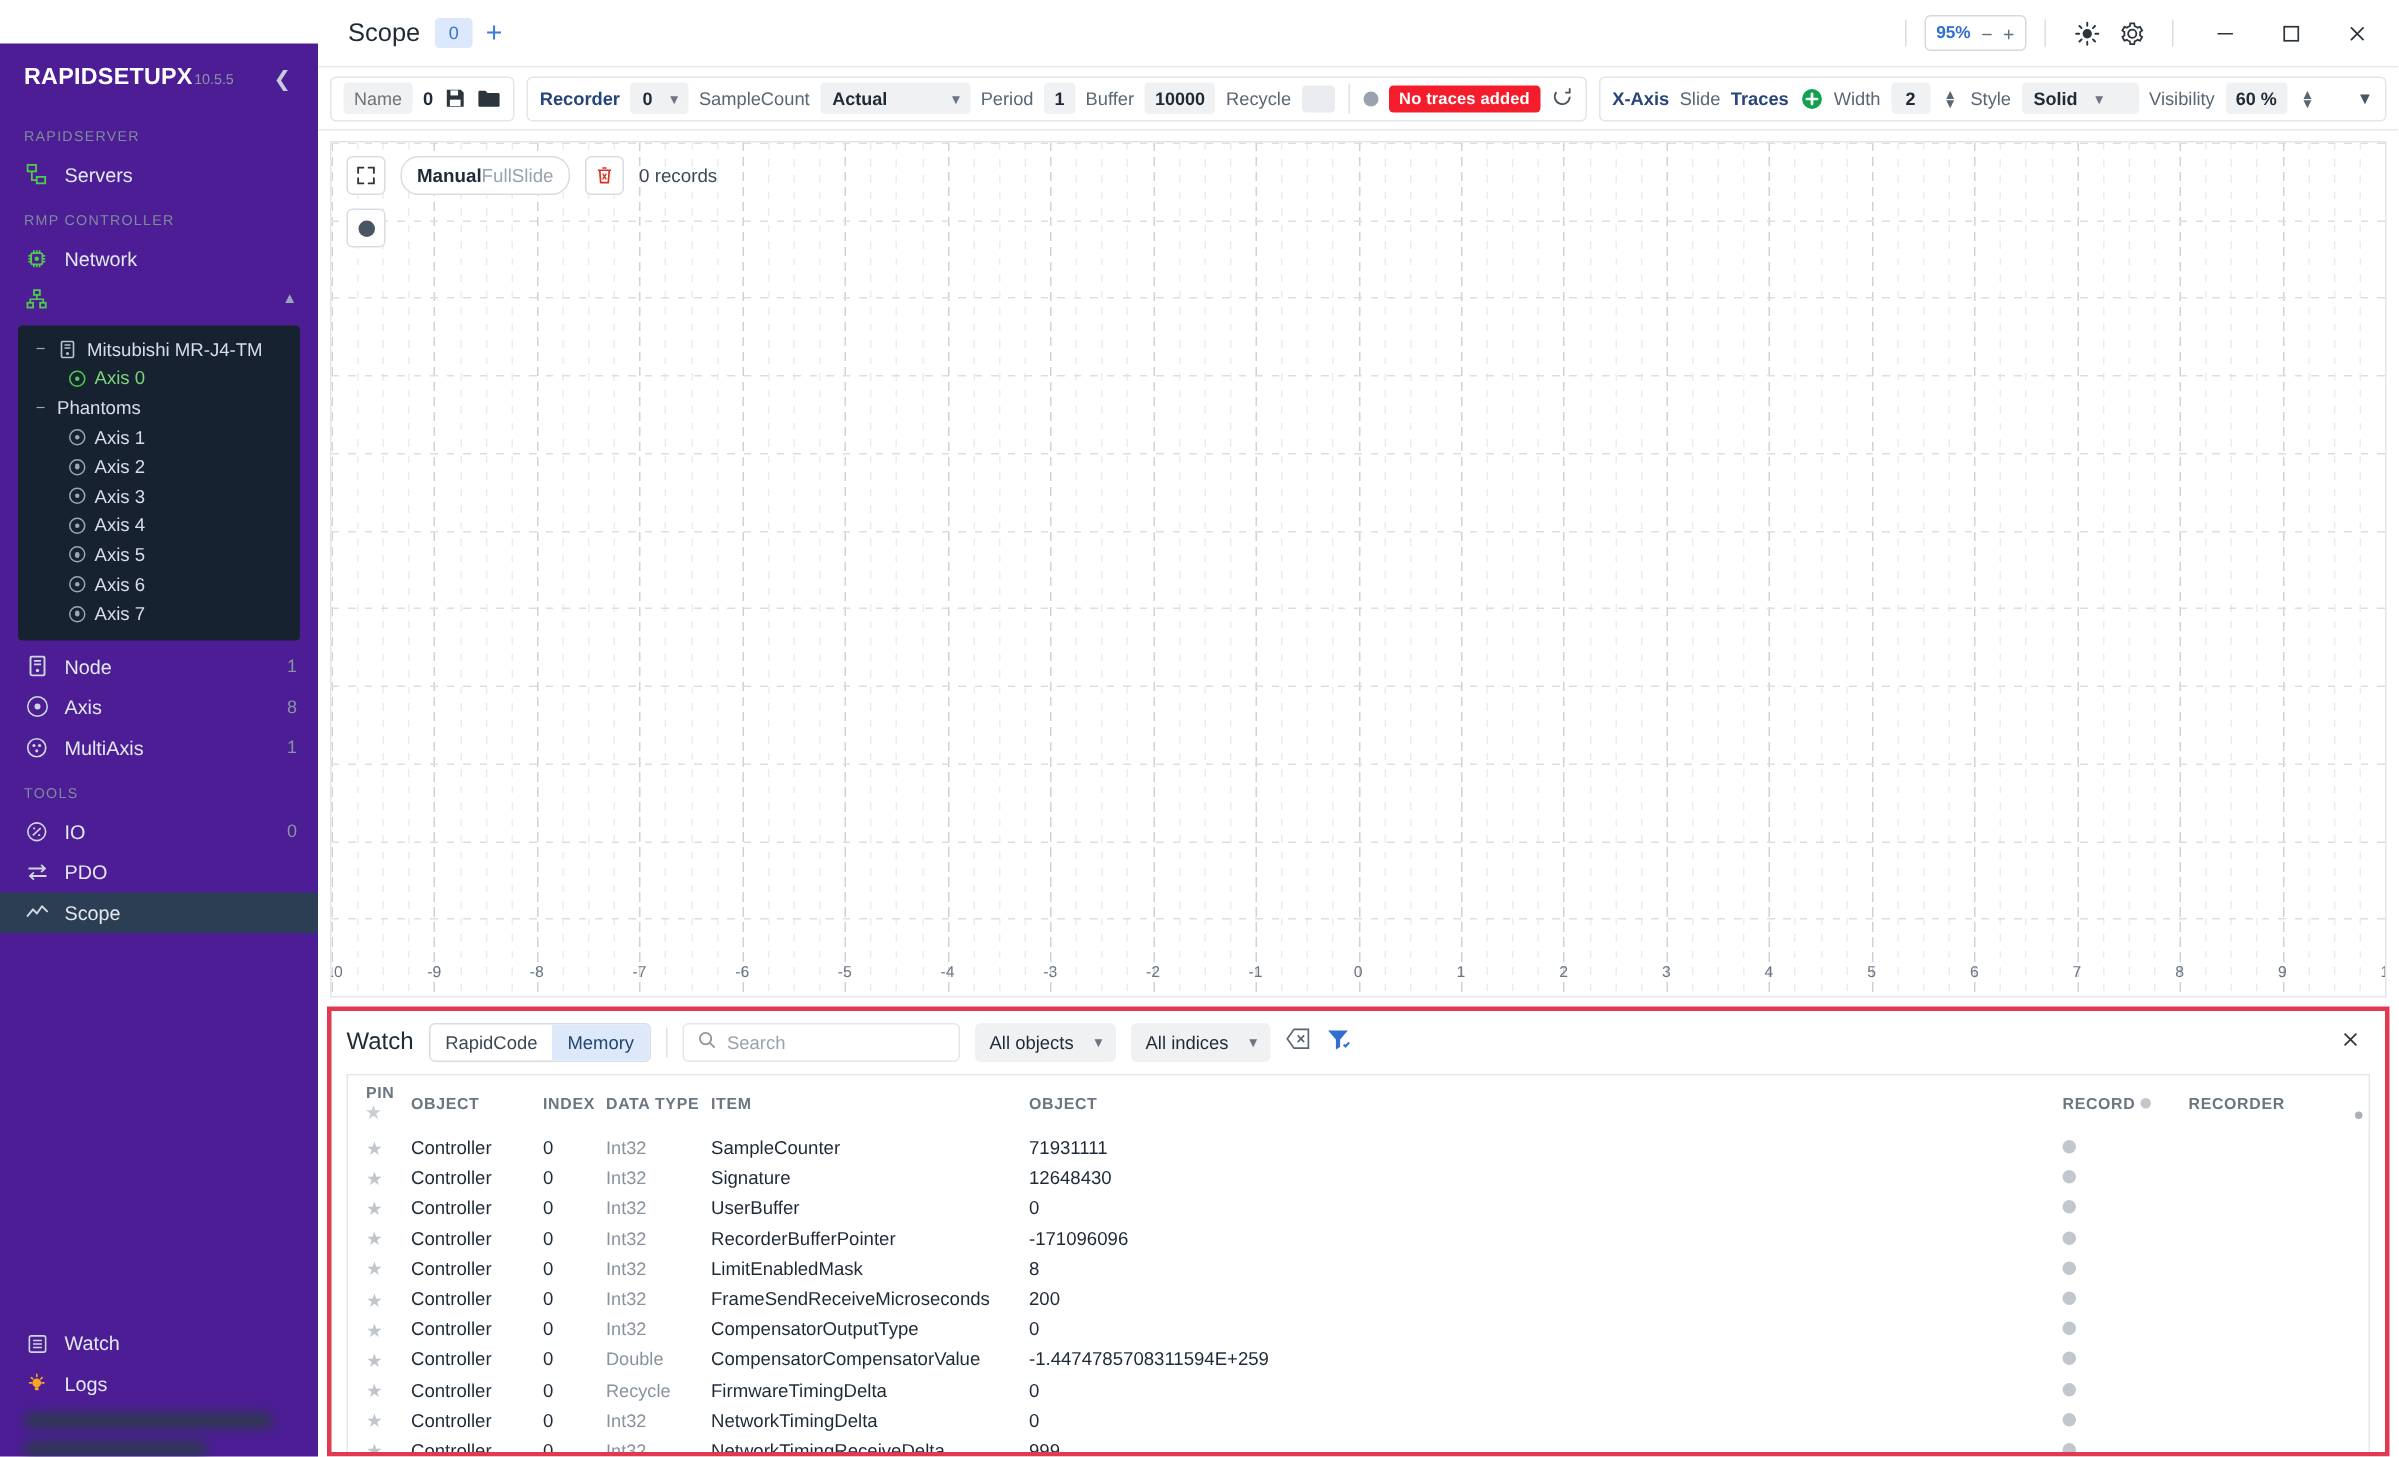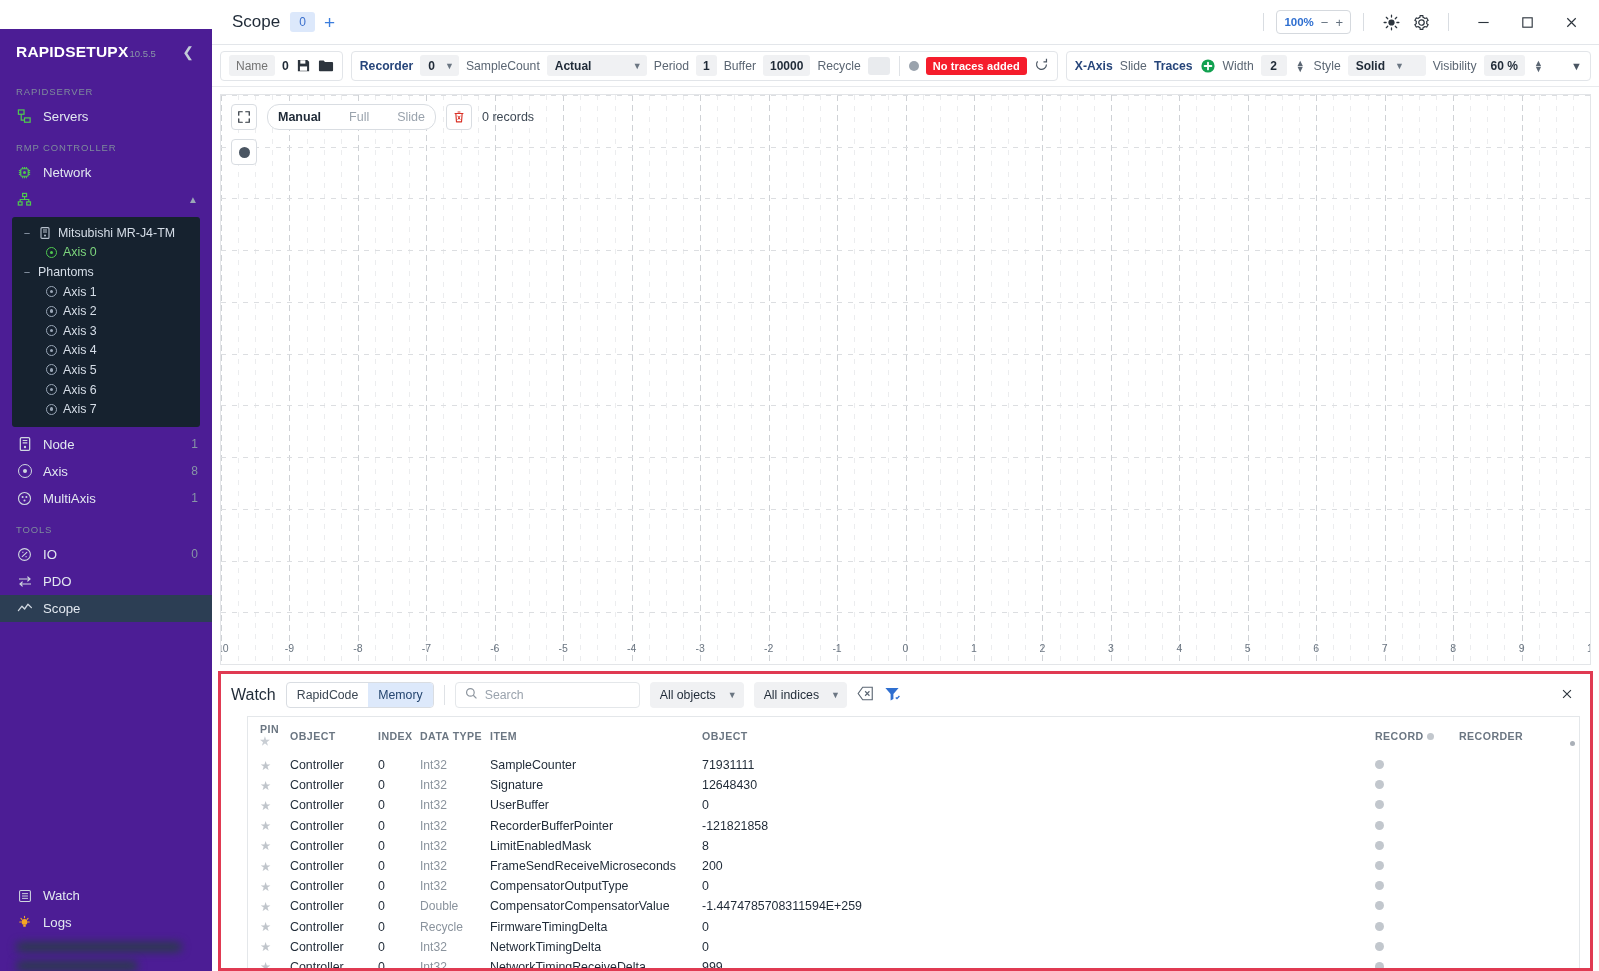--- a/index.html
+++ b/index.html
@@ -84,21 +84,21 @@
 
   
   .chartwrap { flex:1; position:relative; padding: 7px 8px 0 8px; min-height:0;}
   .chartarea { position:relative; width:100%; height:100%; border:1px solid #e3e5e8; background:#fff; overflow:hidden;}
   .gridlines { position:absolute; inset:0; pointer-events:none;}
   .gh { position:absolute; left:0; right:0; height:1px; background: repeating-linear-gradient(to right, #dcdee1 0 5px, transparent 5px 11px);}
   .gv { position:absolute; top:0; bottom:0; width:1px; background: repeating-linear-gradient(to bottom, #dcdee1 0 5px, transparent 5px 11px);}
   .gv.major { background: repeating-linear-gradient(to bottom, #cfd2d6 0 6px, transparent 6px 10px);}
   .chart-ctrls { position:absolute; top:9px; left:10px; display:flex; align-items:center; gap:10px; z-index:4;}
   .cbtn { width:26px;height:26px;border:1px solid #d9dde2;border-radius:4px;background:#fff;display:flex;align-items:center;justify-content:center;cursor:pointer;}
-  .segbox { height:26px;border:1px solid #d9dde2;border-radius:12px;background:#fff;display:flex;align-items:center;padding:0 10px;gap:28px;}
+  .segbox { height:26px;border:1px solid #d9dde2;border-radius:12px;background:#fff;display:flex;align-items:center;padding:0 10px;gap:0;}
   .seg { font-size:12.5px; color:#9aa3ad; cursor:pointer;}
   .seg.on { color:#1f2a37; font-weight:700;}
   .records { font-size:12.5px; color:#3d4854;}
   .recbtn { position:absolute; top:44px; left:10px; width:26px;height:26px;border:1px solid #d9dde2;border-radius:4px;background:#fff;display:flex;align-items:center;justify-content:center;cursor:pointer; z-index:4;}
   .recbtn i { width:11px;height:11px;border-radius:50%;background:#4a5562; display:block;}
   .xaxis { position:absolute; left:0; right:0; bottom:0; height:22px; z-index:3;}
   .xtick { position:absolute; top:0; font-size:10.5px; color:#6b7682; transform:translateX(-50%); white-space:nowrap;}
 
   
   .watch {
@@ -109,21 +109,21 @@
   .watch-title { font-size:16px; color:#1f2a37; }
   .segbox2 { height:26px;border:1px solid #d9dde2;border-radius:4px;display:flex;align-items:center;overflow:hidden;}
   .segbox2 .s { font-size:12.3px; padding:0 10px; height:100%; display:flex; align-items:center; cursor:pointer; color:#3d4854;}
   .segbox2 .s.on { background:#dde9fb; color:#24456f;}
   .search { flex:0 0 185px; height:26px; border:1px solid #e4e7ea; border-radius:4px; display:flex; align-items:center; gap:7px; padding:0 9px; color:#9aa3ad; font-size:12.3px; cursor:text;}
   .wsel { height:26px; background:#f0f1f3; border-radius:4px; display:flex; align-items:center; gap:12px; padding:0 7px 0 10px; font-size:12.3px; color:#1f2a37; cursor:pointer;}
   .wsel .cv { color:#6b7682; font-size:9px;}
   .watch-close { margin-left:auto; font-size:15px; color:#3d4854; cursor:pointer; padding:0 4px;}
   .hdiv { width:1px;height:20px;background:#dfe2e6;}
 
-  .table-wrap { flex:1; margin:0 10px 0 26px; border:1px solid #e4e7ea; border-bottom:none; overflow:hidden; position:relative;}
+  .table-wrap { flex:1; margin:0 10px 0 10px; border:1px solid #e4e7ea; border-bottom:none; overflow:hidden; position:relative;}
   table { width:100%; border-collapse:collapse; table-layout:fixed;}
   thead th {
     font-size:10.6px; color:#6b7682; font-weight:700; letter-spacing:.45px;
     text-align:left; padding:6px 0 7px 0; background:#fff;
   }
   tbody td { font-size:12.4px; color:#1f2a37; padding:2.6px 0; }
   .c-pin{width:42px; padding-left:12px;} .c-obj{width:88px;} .c-idx{width:42px;}
   .c-dt{width:70px;} .c-item{width:212px;} .c-val{width:auto;} .c-rec{width:84px;} .c-recr{width:120px;}
   .star { color:#c0c5cb; font-size:12.5px; cursor:pointer;}
   .star.hdr { color:#c9ced4; font-size:11px;}
@@ -342,21 +342,21 @@
   <div class="main">
 
     <div class="titlebar">
       <span class="tb-title">Scope</span>
       <span class="tb-tab">0</span>
       <span class="tb-plus">+</span>
 
       <div class="tb-right">
         <span class="vdiv"></span>
         <span class="zoombox">
-          <span class="z">100%</span>
+          <span class="z">95%</span>
           <span class="m">−</span>
           <span class="p">+</span>
         </span>
         <span class="vdiv"></span>
         <span class="icbtn">
           <svg width="17" height="17" viewBox="0 0 18 18">
               <circle cx="9" cy="9" r="3.3" fill="#2c343d"></circle>
               <g stroke="#2c343d" stroke-width="1.35" stroke-linecap="round">
                 <path d="M9 1.2v2.1M9 14.7v2.1M1.2 9h2.1M14.7 9h2.1M3.5 3.5l1.5 1.5M13 13l1.5 1.5M14.5 3.5L13 5M5 13l-1.5 1.5"></path>
               </g>
@@ -708,21 +708,21 @@
                 <td class="c-val">0</td>
                 <td class="c-rec"><span class="recdot"></span></td>
                 <td class="c-recr"></td>
               </tr>
               <tr>
                 <td class="c-pin"><span class="star">★</span></td>
                 <td class="c-obj">Controller</td>
                 <td class="c-idx">0</td>
                 <td class="c-dt dt-gray">Int32</td>
                 <td class="c-item">RecorderBufferPointer</td>
-                <td class="c-val">-121821858</td>
+                <td class="c-val">-171096096</td>
                 <td class="c-rec"><span class="recdot"></span></td>
                 <td class="c-recr"></td>
               </tr>
               <tr>
                 <td class="c-pin"><span class="star">★</span></td>
                 <td class="c-obj">Controller</td>
                 <td class="c-idx">0</td>
                 <td class="c-dt dt-gray">Int32</td>
                 <td class="c-item">LimitEnabledMask</td>
                 <td class="c-val">8</td>

